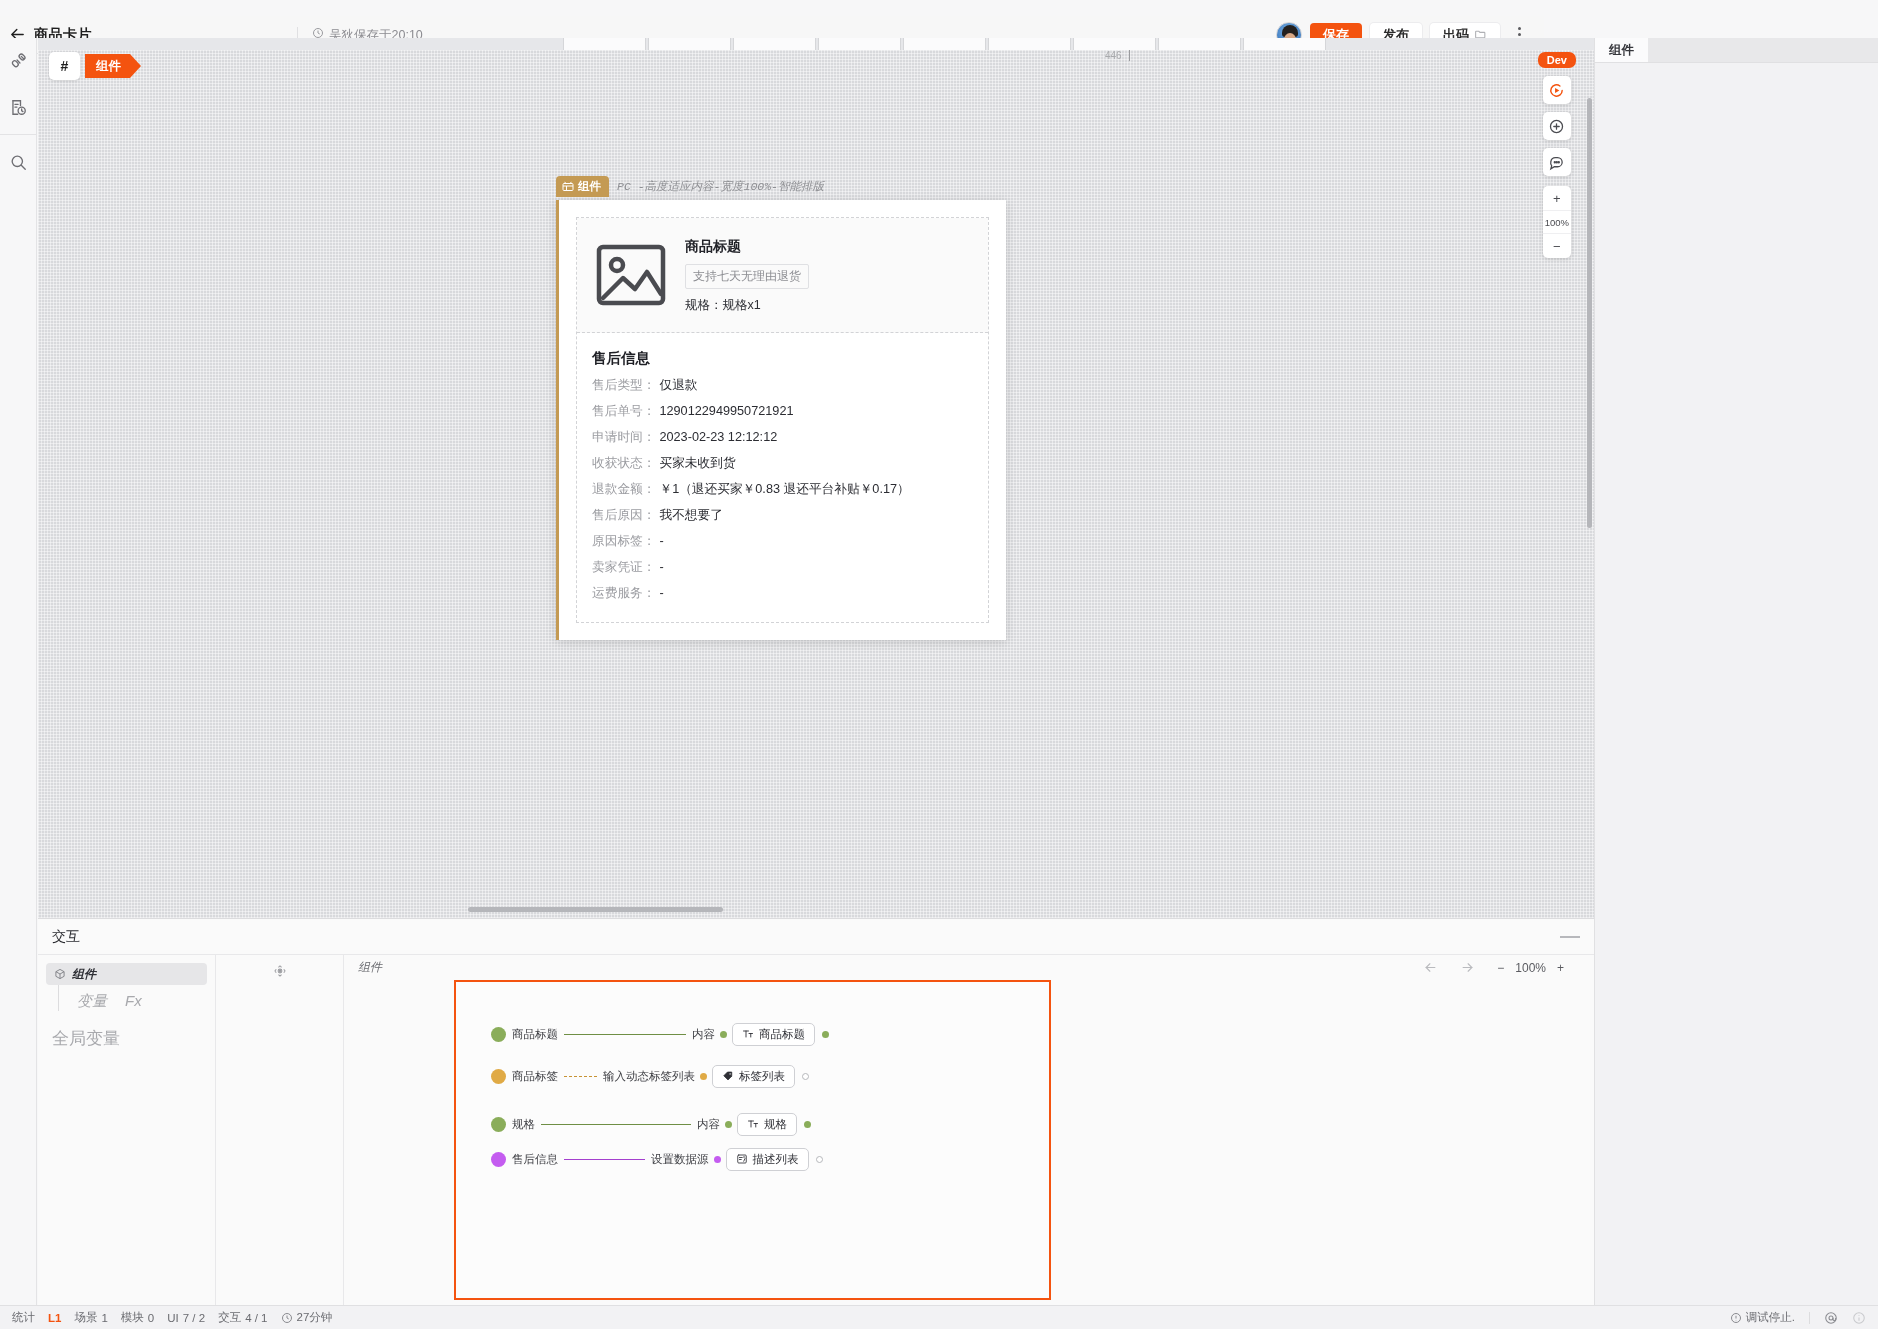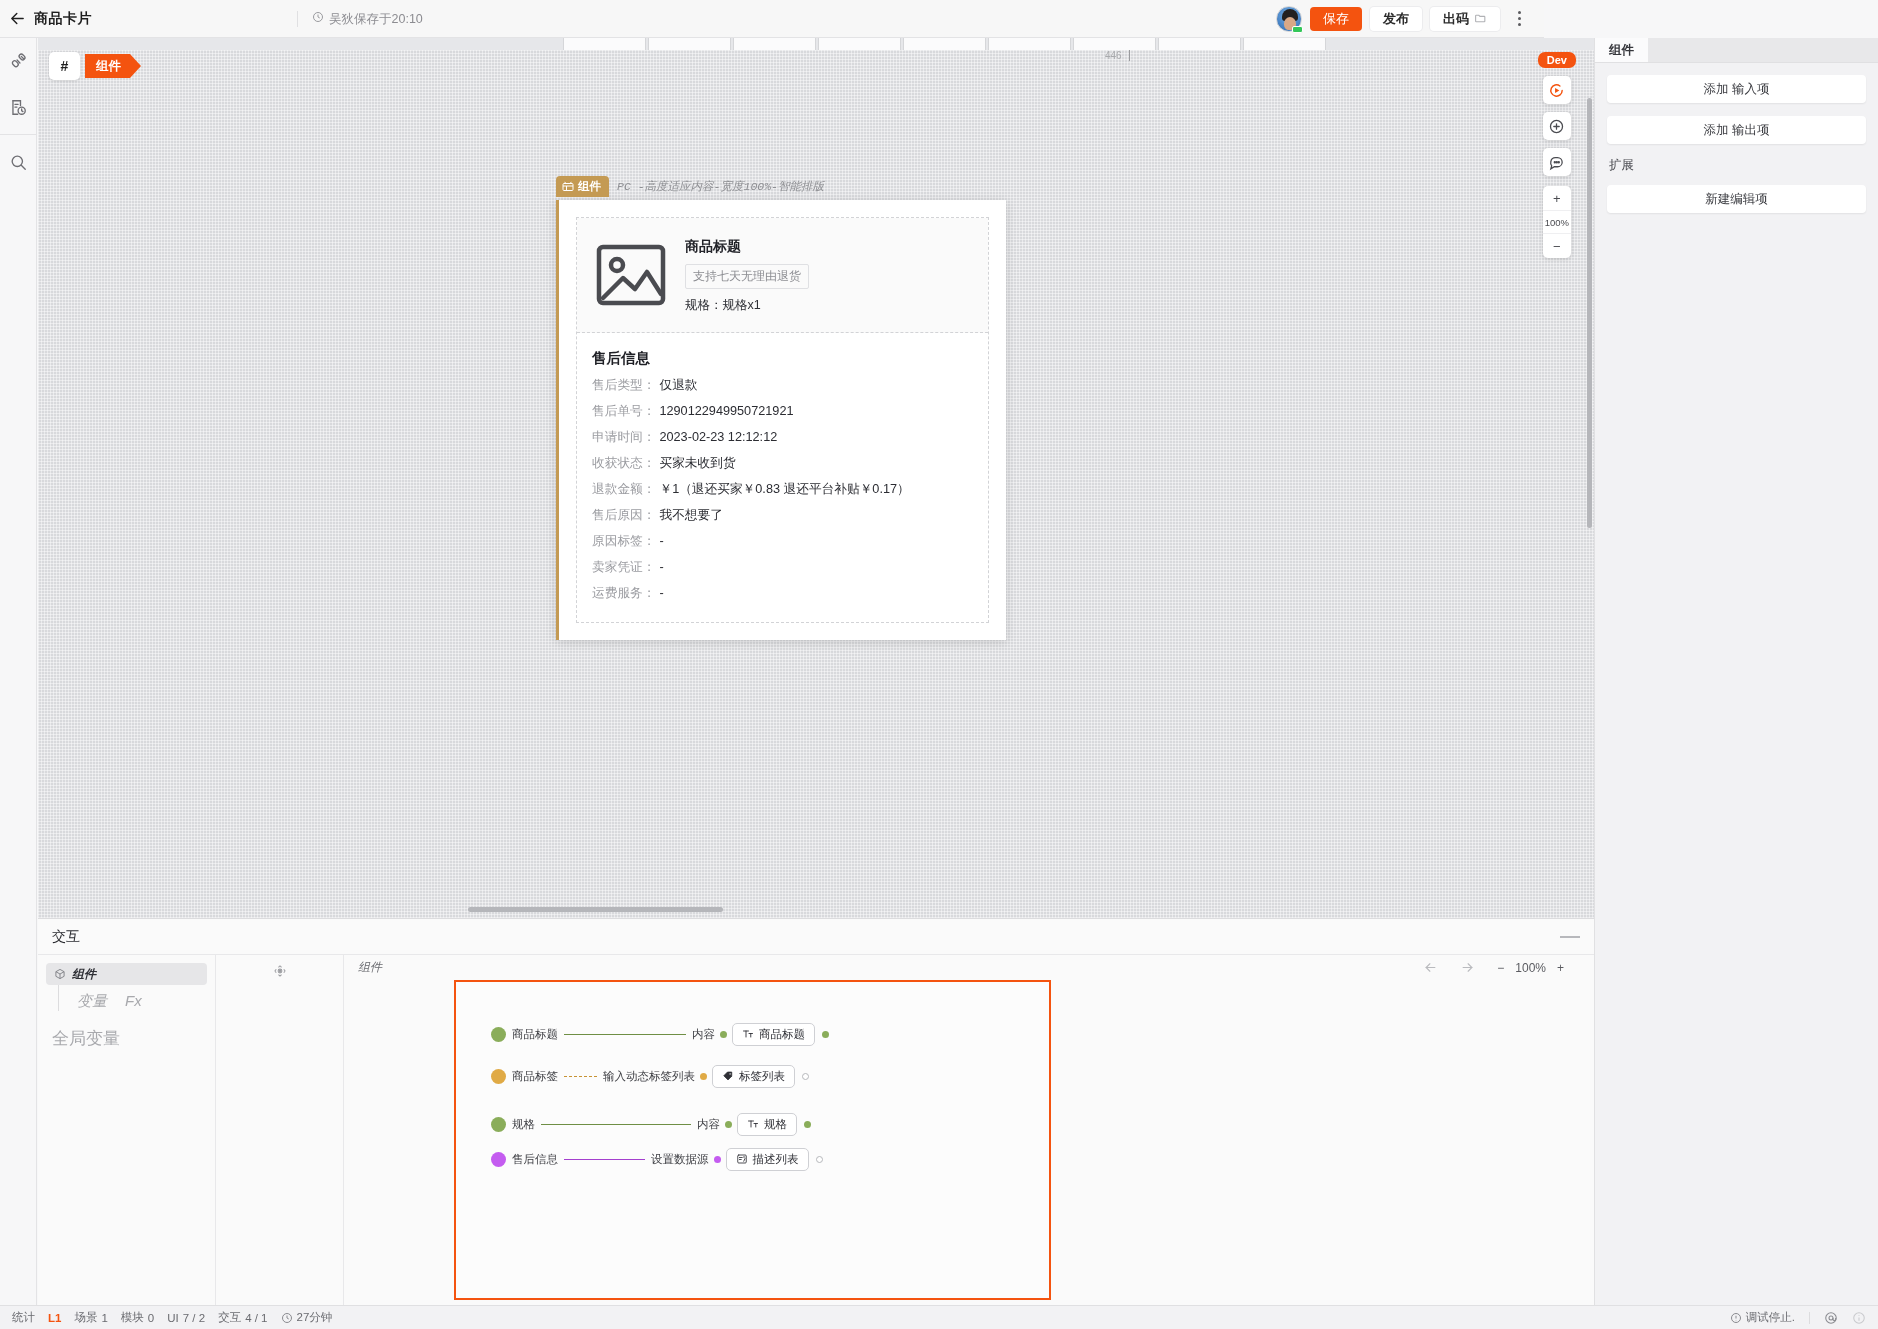--- a/index.html
+++ b/index.html
@@ -5,21 +5,21 @@
   * { box-sizing: border-box; margin: 0; padding: 0; }
   html, body {
     width: 1878px; height: 1329px;
     font-family: "Liberation Sans", "DejaVu Sans", sans-serif;
     background: #f7f7f8; overflow: hidden;
   }
   #app { position: relative; width: 1878px; height: 1329px; }
 
   
   .topbar {
-    position: absolute; left: 0; top: 0; width: 1544px; height: 38px;
+    position: absolute; left: 0; top: 16px; width: 1544px; height: 38px;
     background: #f7f7f7; border-bottom: 1px solid #e3e3e5;
     display: flex; align-items: center;
   }
   .back-arrow {
     width: 34px; height: 38px; display: flex; align-items: center; justify-content: center;
     color: #1f1f1f; cursor: pointer;
   }
   .doc-title { font-size: 14px; font-weight: 700; color: #1f1f1f; letter-spacing: .5px; }
   .save-info {
     margin-left: 205px; display: flex; align-items: flex-start; gap: 5px;
@@ -45,21 +45,21 @@
   }
   .avatar-badge {
     position: absolute; right: -1px; bottom: -1px; width: 11px; height: 7px;
     background: #34c759; border: 1.5px solid #fff; border-radius: 2px;
   }
   .btn {
     height: 24px; padding: 0 13px; border-radius: 4px; font-size: 13px;
     display: inline-flex; align-items: center; justify-content: center; gap: 5px;
     cursor: pointer; border: none; white-space: nowrap;
   }
-  .btn-primary { background: #f4530f; color: #fff; font-weight: 400; }
+  .btn-primary { background: #f4530f; color: #fff; font-weight: 700; }
   .btn-ghost { background: #fff; color: #2b2b2b; font-weight: 700; box-shadow: 0 0 0 1px #ececee; }
   .kebab {
     width: 22px; height: 26px; display: flex; flex-direction: column; gap: 3px;
     align-items: center; justify-content: center; cursor: pointer;
   }
   .kebab i { width: 3px; height: 3px; background: #5a5a5e; border-radius: 50%; display: block; }
 
   
   .rail {
     position: absolute; left: 0; top: 38px; width: 37px; height: 1267px;
@@ -457,26 +457,20 @@
     </div>
 
     <div class="scroll-v"></div>
     <div class="scroll-h"></div>
   </div>
 
   <div class="rpanel">
     <div class="rp-tabs">
       <div class="rp-tab">组件</div>
       <div class="rp-tab inactive"></div>
-    </div>
-    <div class="rp-body">
-      <div class="rp-btn">添加 输入项</div>
-      <div class="rp-btn">添加 输出项</div>
-      <div class="rp-group-title">扩展</div>
-      <div class="rp-btn">新建编辑项</div>
     </div>
   </div>
 
   <div class="ipanel">
     <div class="ip-head">
       <div class="ip-title">交互</div>
       <div class="ip-min"></div>
     </div>
     <div class="ip-body">
 

